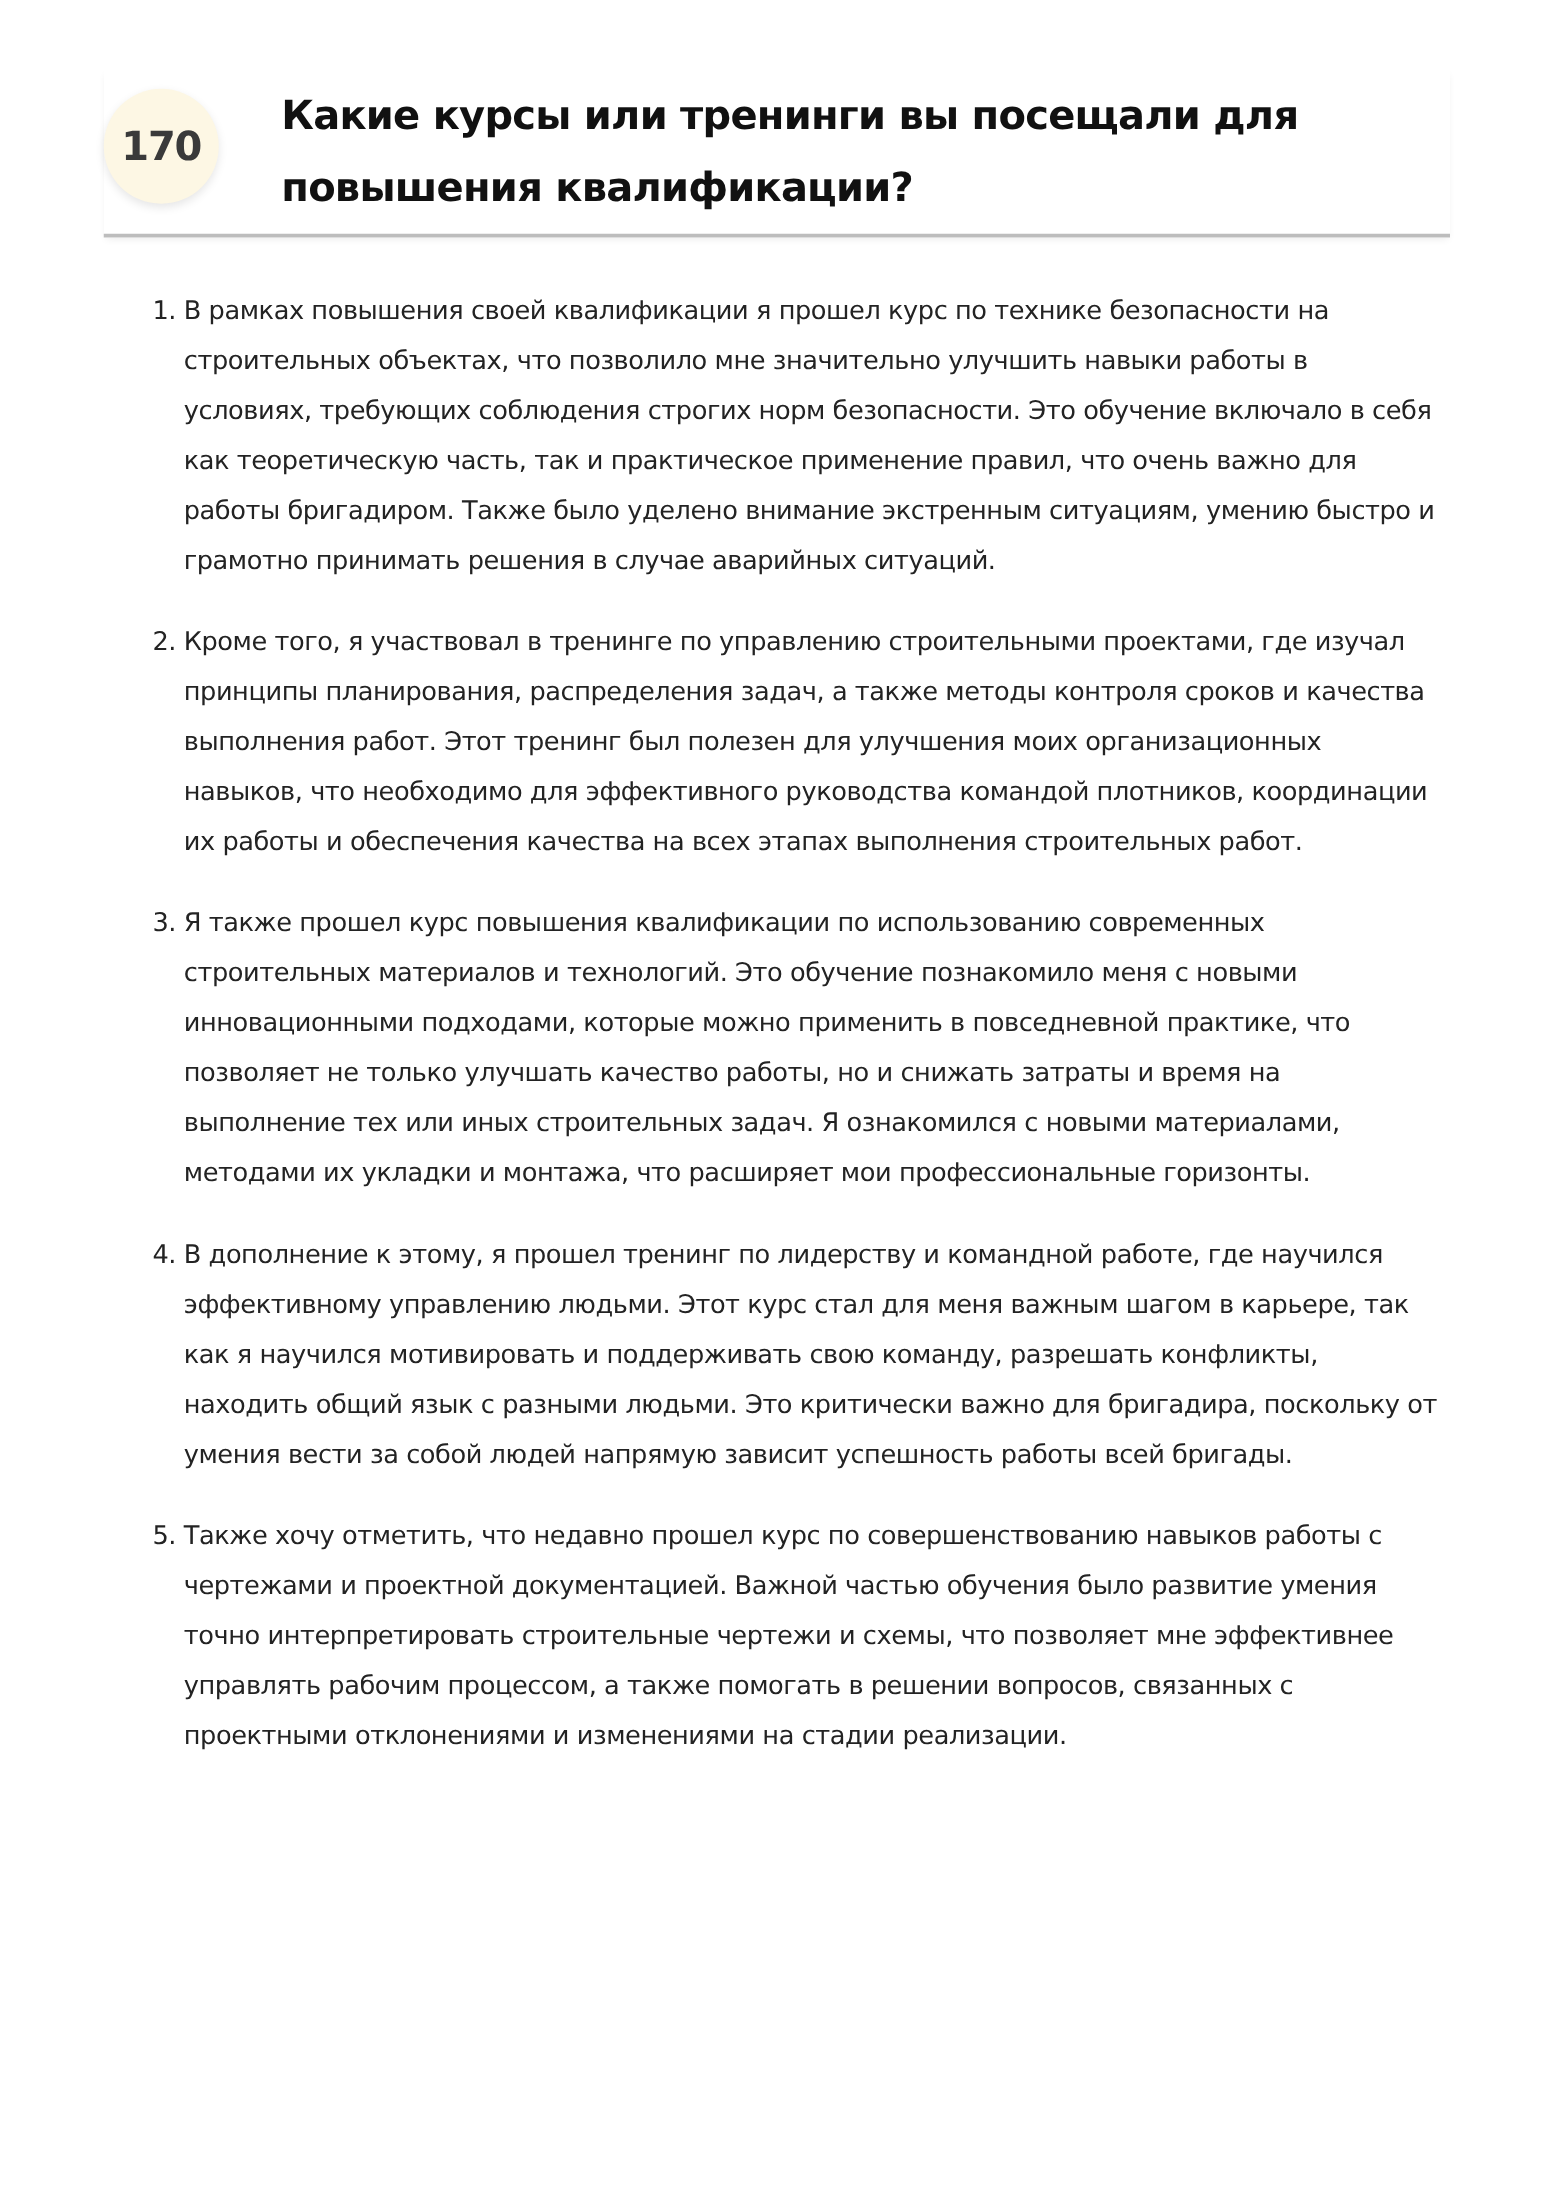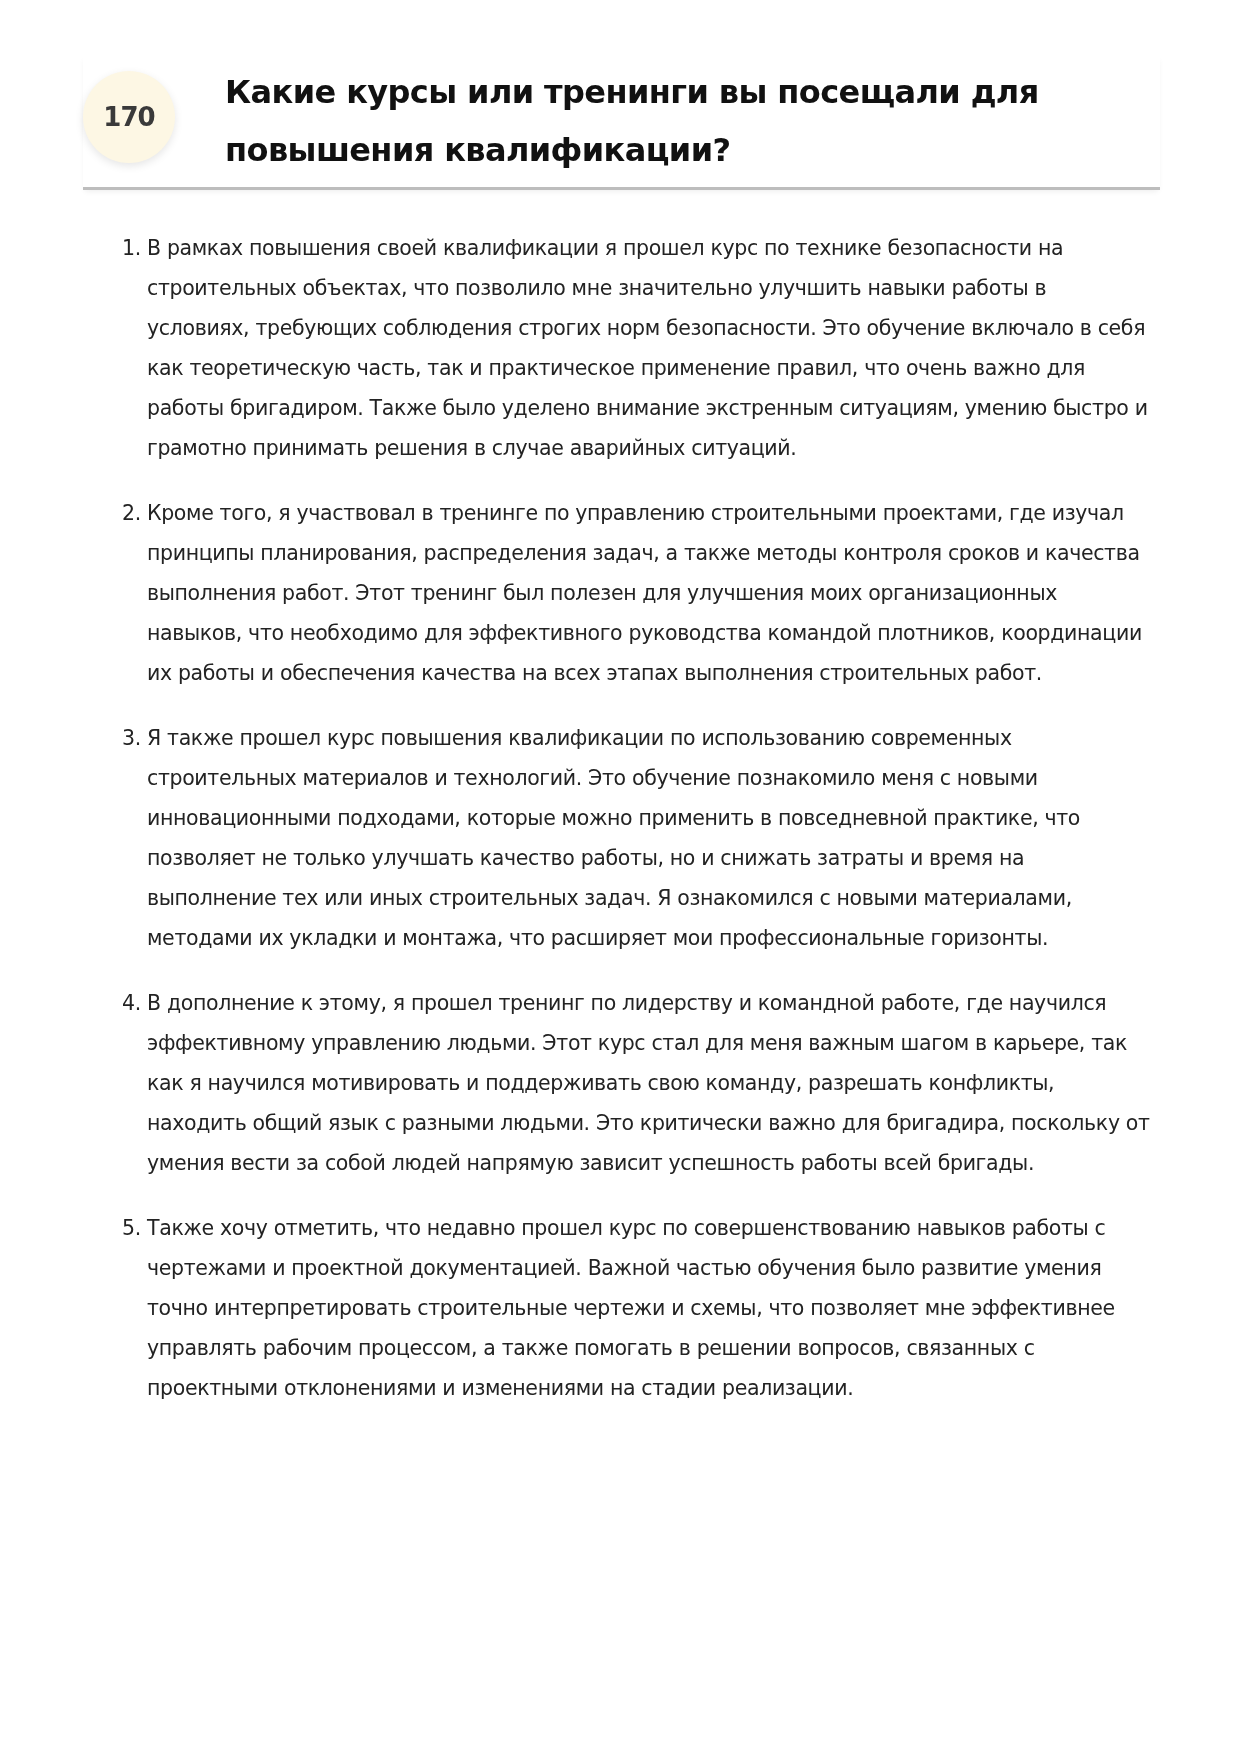--- a/index.html
+++ b/index.html
@@ -11,21 +11,21 @@
     position: absolute; left: 83px; top: 55px; width: 1077px; height: 132px;
     border-bottom: 3px solid #bdbdbd;
     box-shadow: 0 3px 6px -2px rgba(0,0,0,0.08);
   }
   .badge {
     position: absolute; left: 0; top: 16px; width: 92px; height: 92px;
     border-radius: 50%; background: #fdf7e4;
     box-shadow: 0 3px 8px rgba(0,0,0,0.10);
     display: flex; align-items: center; justify-content: center;
     font-family: "DejaVu Sans", sans-serif; font-weight: bold;
-    font-size: 26px; color: #3a3a3a; letter-spacing: -1px;
+    font-size: 32px; color: #3a3a3a; letter-spacing: -1px;
   }
   .title {
     position: absolute; left: 142px; top: 8px; width: 920px;
     font-family: "DejaVu Sans", sans-serif; font-weight: bold;
     font-size: 32px; line-height: 58px; color: #111111;
     letter-spacing: -0.6px;
   }
   .content {
     position: absolute; left: 83px; top: 228px; width: 1080px;
   }

